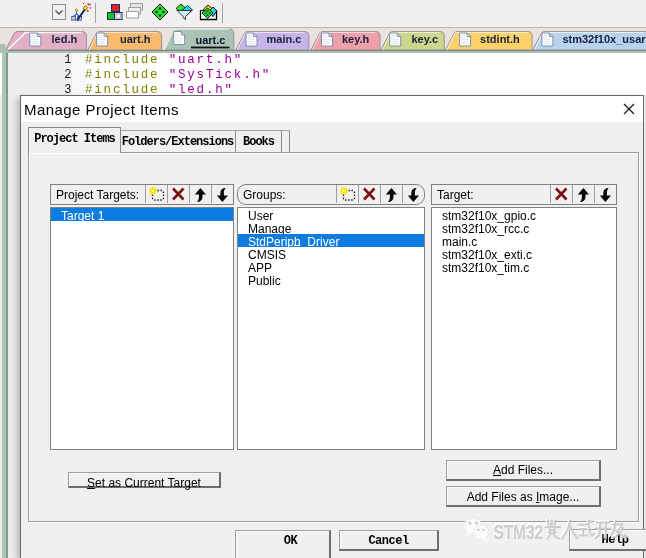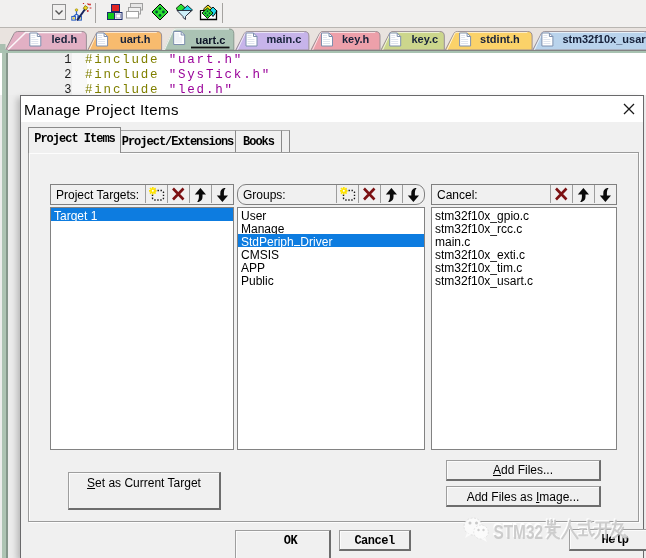--- a/index.html
+++ b/index.html
@@ -34,36 +34,36 @@
   #dtab2 { left:99px; width:116px; border-right:1px solid #8a8a8a; border-top:1px solid #a6a6a6; }
   #dtab3 { left:215px; width:46px; border-right:1px solid #8a8a8a; border-top:1px solid #a6a6a6; }
   #dtab4 { left:261px; width:8px;  border-right:1px solid #8a8a8a; border-top:1px solid #a6a6a6; }
   
   #frame { left:7px; top:56px; width:611px; height:370px; border:1px solid #9b9b9b; box-shadow:inset 1px 1px 0 #fdfdfd, 1px 1px 0 #fdfdfd; }
   
   .hdr { position:absolute; top:88px; height:21px; background:#f0f0f0; border:1px solid #808080; }
   .hdr .lab { position:absolute; left:5px; top:3px; font-size:12px; color:#000; }
   .hbtn { position:absolute; top:0; width:22px; height:18px; border-left:1px solid #9d9d9d; }
   .list { position:absolute; top:111px; height:243px; background:#ffffff; border:1px solid #828282; font-size:12px; color:#000; }
-  .row { height:13px; line-height:16.5px; padding-left:3px; white-space:nowrap; }
+  .row { height:13px; line-height:16.5px; padding-left:10px; white-space:nowrap; }
   .rowsel { background:#0d7ce0; color:#fff; }
   #hdr1 { left:29px; width:184px; }
   #hdr2 { left:216px; width:188px;border-radius:9px; }
   #hdr3 { left:410px; width:186px; }
   #list1 { left:29px; width:184px; }
   #list2 { left:216px; width:188px; }
   #list3 { left:410px; width:186px; }
   
   .btn { position:absolute; background:#f0f0f0; border:1px solid #9e9e9e; border-right:2px solid #6d6d6d; border-bottom:2px solid #6d6d6d; box-shadow:inset 1px 1px 0 #fbfbfb; font-size:12px; color:#000; text-align:center; }
   .mono { font-family:"Liberation Mono",monospace; font-weight:bold; letter-spacing:-0.5px; }
-  #bset { left:47px; top:376px; width:153px; height:38px; line-height:20px; }
+  #bset { left:47px; top:376px; width:153px; height:16px; line-height:20px; }
   #badd { left:425px; top:364px; width:155px; height:21px; line-height:19px; }
   #bimg { left:425px; top:390px; width:155px; height:21px; line-height:20px; }
   #bok  { left:214px; top:434px; width:96px; height:34px; line-height:20px;padding-left:16px; }
-  #bcan { left:318px; top:434px; width:72px; height:21px; line-height:20px; }
+  #bcan { left:318px; top:434px; width:100px; height:21px; line-height:20px; }
   #bhelp{ left:548px; top:433px; width:93px; height:22px; line-height:21px; }
   u { text-decoration:underline; }
 </style>
 </head>
 <body>
 
   <div class="abs" id="toolbar"></div>
   <svg class="abs" style="left:0;top:0" width="646" height="28">
 
     <rect x="52.5" y="4.5" width="13" height="15" fill="#f0efee" stroke="#919191"></rect>
@@ -220,21 +220,21 @@
 
   <div class="abs" id="lsliver"></div>
 
   <div class="abs" id="dlg">
     <div class="abs" id="dlgtitle">
       <span>Manage Project Items</span>
     </div>
     <svg class="abs" id="closex" width="22" height="26">
       <path d="M6 8 L16 18 M16 8 L6 18" stroke="#1a1a1a" stroke-width="1.3" fill="none"></path>
     </svg>
-    <div class="dtab" id="dtab2">Project/Extensions</div>
+    <div class="dtab" id="dtab2">Folders/Extensions</div>
     <div class="dtab" id="dtab3">Books</div>
     <div class="dtab" id="dtab4"></div>
     <div class="abs" id="frame"></div>
     <div class="dtab" id="dtab1">Project Items</div>
 
     <div class="hdr" id="hdr1">
       <div class="lab">Project Targets:</div>
       <div class="hbtn" style="right:66px"></div>
       <div class="hbtn" style="right:44px"></div>
       <div class="hbtn" style="right:22px"></div>
@@ -277,21 +277,21 @@
           <g transform="translate(48,2)">
             <path d="M7.4 1 L13 7.4 L9.5 7.4 L9.5 9.8 C9.5 12.6 8.4 14 5.6 15 L4.2 15 C5.6 13.2 5.9 11.8 5.9 9.6 L5.9 7.4 L1.8 7.4 Z" fill="#0a0a0a"></path>
           </g>
           <g transform="translate(70,2)">
             <path d="M7.4 1 L13 7.4 L9.5 7.4 L9.5 9.8 C9.5 12.6 8.4 14 5.6 15 L4.2 15 C5.6 13.2 5.9 11.8 5.9 9.6 L5.9 7.4 L1.8 7.4 Z" fill="#0a0a0a" transform="rotate(180 7.4 8)"></path>
           </g>
         </g>
       </svg>
     </div>
     <div class="hdr" id="hdr3">
-      <div class="lab">Cancel:</div>
+      <div class="lab">Target:</div>
       <div class="hbtn" style="right:44px"></div>
       <div class="hbtn" style="right:22px"></div>
       <div class="hbtn" style="right:0"></div>
       <svg class="abs" style="right:0;top:0" width="66" height="18">
         <g id="ic-new3">
           <g transform="translate(4,2)">
             <path d="M2 1.5 L12.5 12.5 M12.5 1.5 L2 12.5" stroke="#7c1113" stroke-width="2.6"></path>
           </g>
           <g transform="translate(26,2)">
             <path d="M7.4 1 L13 7.4 L9.5 7.4 L9.5 9.8 C9.5 12.6 8.4 14 5.6 15 L4.2 15 C5.6 13.2 5.9 11.8 5.9 9.6 L5.9 7.4 L1.8 7.4 Z" fill="#0a0a0a"></path>
@@ -313,21 +313,20 @@
       <div class="row">CMSIS</div>
       <div class="row">APP</div>
       <div class="row">Public</div>
     </div>
     <div class="list" id="list3">
       <div class="row">stm32f10x_gpio.c</div>
       <div class="row">stm32f10x_rcc.c</div>
       <div class="row">main.c</div>
       <div class="row">stm32f10x_exti.c</div>
       <div class="row">stm32f10x_tim.c</div>
-      <div class="row">stm32f10x_usart.c</div>
     </div>
 
     <div class="btn" id="bset"><u>S</u>et as Current Target</div>
     <div class="btn" id="badd"><u>A</u>dd Files...</div>
     <div class="btn" id="bimg">Add Files as <u>I</u>mage...</div>
     <div class="btn mono" id="bok">OK</div>
     <div class="btn mono" id="bcan">Cancel</div>
     <div class="btn mono" id="bhelp">Help</div>
   </div>
 

